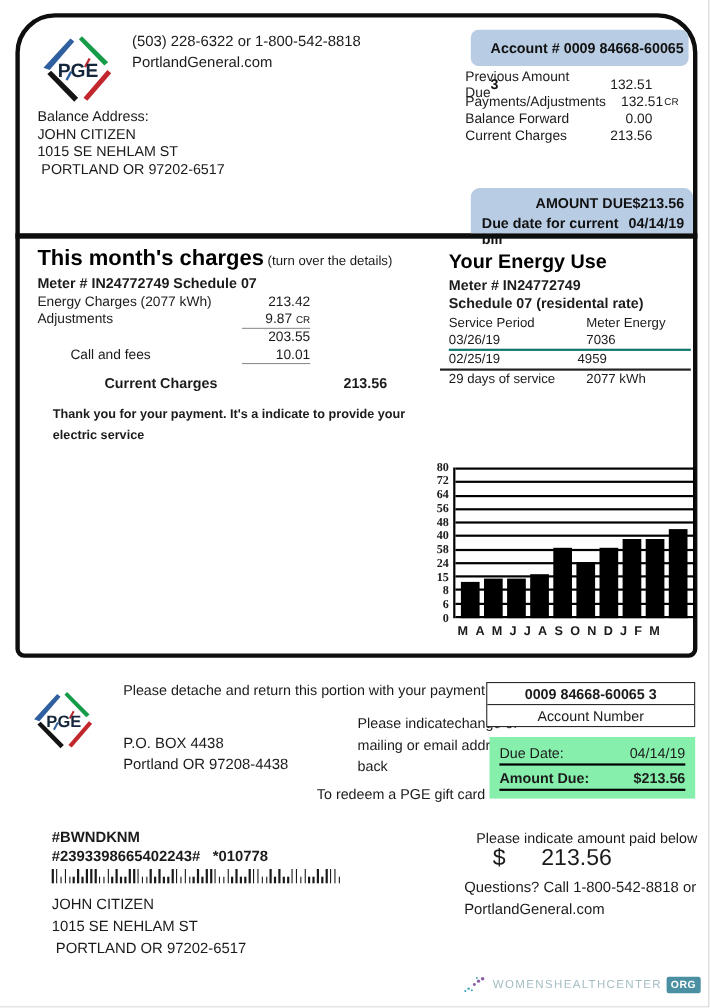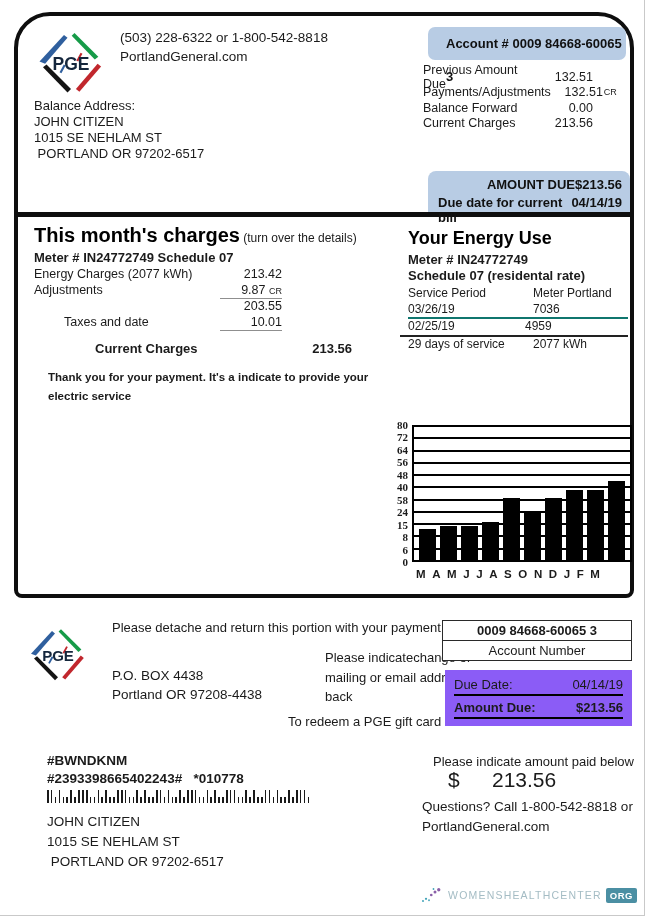--- a/index.html
+++ b/index.html
@@ -69,21 +69,21 @@
 
   
   .detach-line{left:112px;top:620px;font-size:13px;}
   .po-block{left:112px;top:666px;font-size:13.5px;line-height:19px;}
   .change-note{left:300px;top:648px;width:172px;font-size:13px;line-height:19.5px;margin-left:25px;}
   .gift-note{left:288px;top:714px;font-size:13px;}
   .account-box{left:442px;top:620px;width:188px;border:1.5px solid #2a2a2a;
                text-align:center;font-size:13px;background:#fff;}
   .account-box .num{height:19px;line-height:19px;font-weight:700;border-bottom:1.5px solid #2a2a2a;}
   .account-box .lbl{height:19px;line-height:19px;}
-  .yellow-box{left:445px;top:670px;width:187px;height:56px;background:#8b5cf6;
+  .yellow-box{left:445px;top:670px;width:187px;height:56px;background:#86efac;
               padding:7px 9px 0 9px;box-sizing:border-box;font-size:13px;}
   .yellow-box .row{display:flex;justify-content:space-between;height:17px;
                    border-bottom:2.5px solid #000;margin-bottom:4px;}
   .yellow-box .row.bold{font-weight:700;}
   .code1{left:47px;top:753px;font-size:13.5px;font-weight:600;}
   .code2{left:47px;top:771px;font-size:13.5px;font-weight:600;}
   .barcode{left:47px;top:789px;width:275px;height:14px;line-height:14px;}
   .barcode span{display:inline-block;width:1.6px;margin-right:2.3px;background:#1a1a1a;vertical-align:bottom;}
   .mail-block{left:47px;top:812px;font-size:13.5px;line-height:20px;}
   .amt-label{left:433px;top:754px;font-size:13px;}
@@ -175,37 +175,37 @@
     </div>
     <div class="charge-row u">
       <span class="lab">Adjustments</span>
       <span class="val"><span>9.87</span> <span class="sfx">CR</span></span>
     </div>
     <div class="charge-row">
       <span class="lab"></span>
       <span class="val">203.55</span>
     </div>
     <div class="charge-row u">
-      <span class="lab indent">Taxes and date</span>
+      <span class="lab indent">Call and fees</span>
       <span class="val">10.01</span>
     </div>
   </div>
 
   <div class="abs cc-label">Current Charges</div>
   <div class="abs cc-value">213.56</div>
   <div class="abs thanks">Thank you for your payment. It's a indicate to provide your electric service</div>
 
   <div class="abs energy-title">Your Energy Use</div>
   <div class="abs energy-meter">Meter # IN24772749</div>
   <div class="abs energy-sched">Schedule 07 (residental rate)</div>
 
   <div class="abs energy-table">
     <div class="et-row">
       <span>Service Period</span>
-      <span class="c2">Meter Portland</span>
+      <span class="c2">Meter Energy</span>
     </div>
     <div class="et-row et-u1">
       <span>03/26/19</span>
       <span class="c2">7036</span>
     </div>
     <div class="et-row et-u2">
       <span>02/25/19</span>
       <span class="c2">4959</span>
     </div>
     <div class="et-row">

